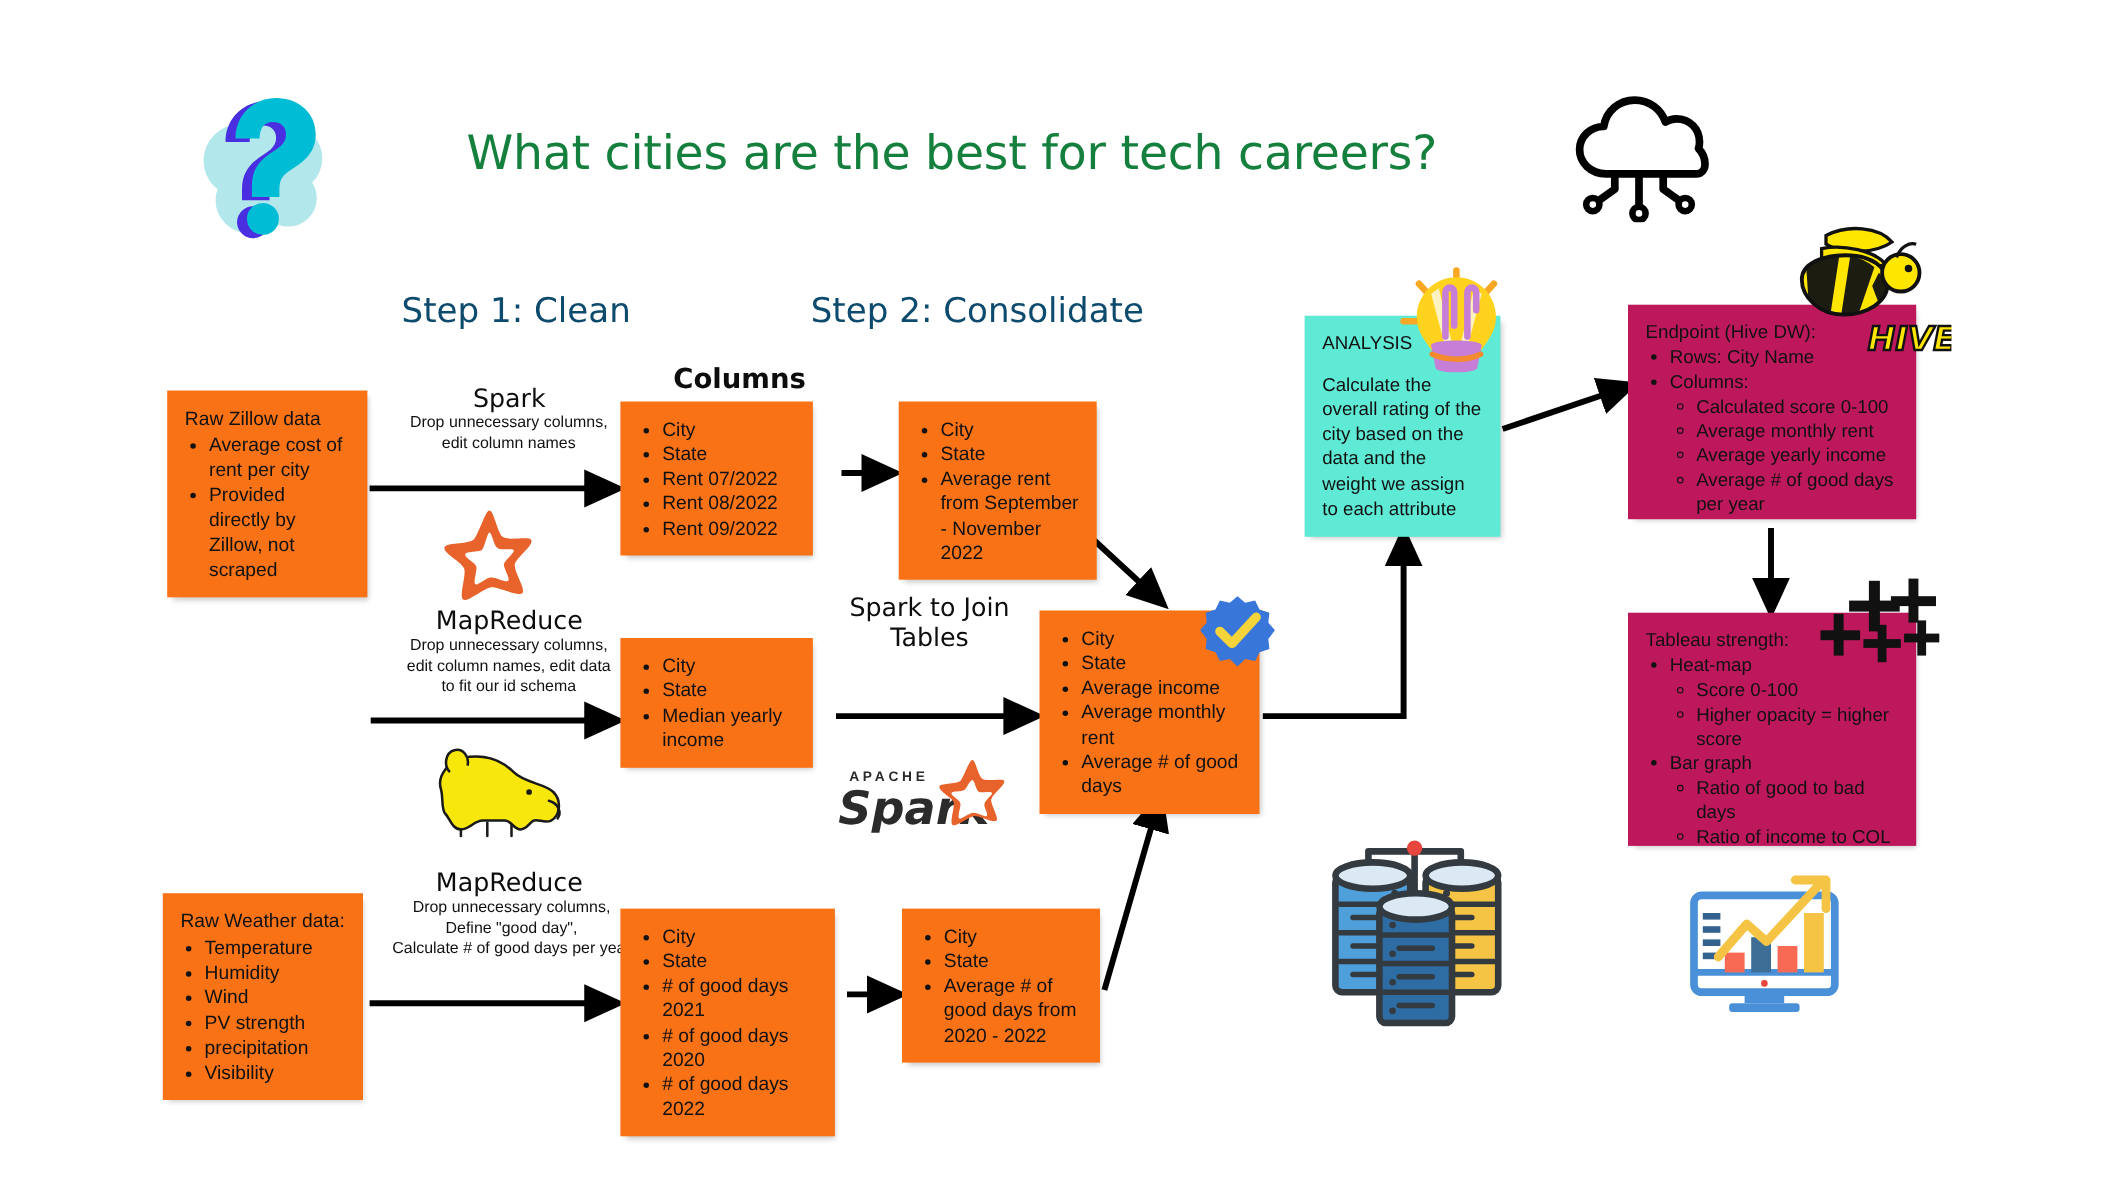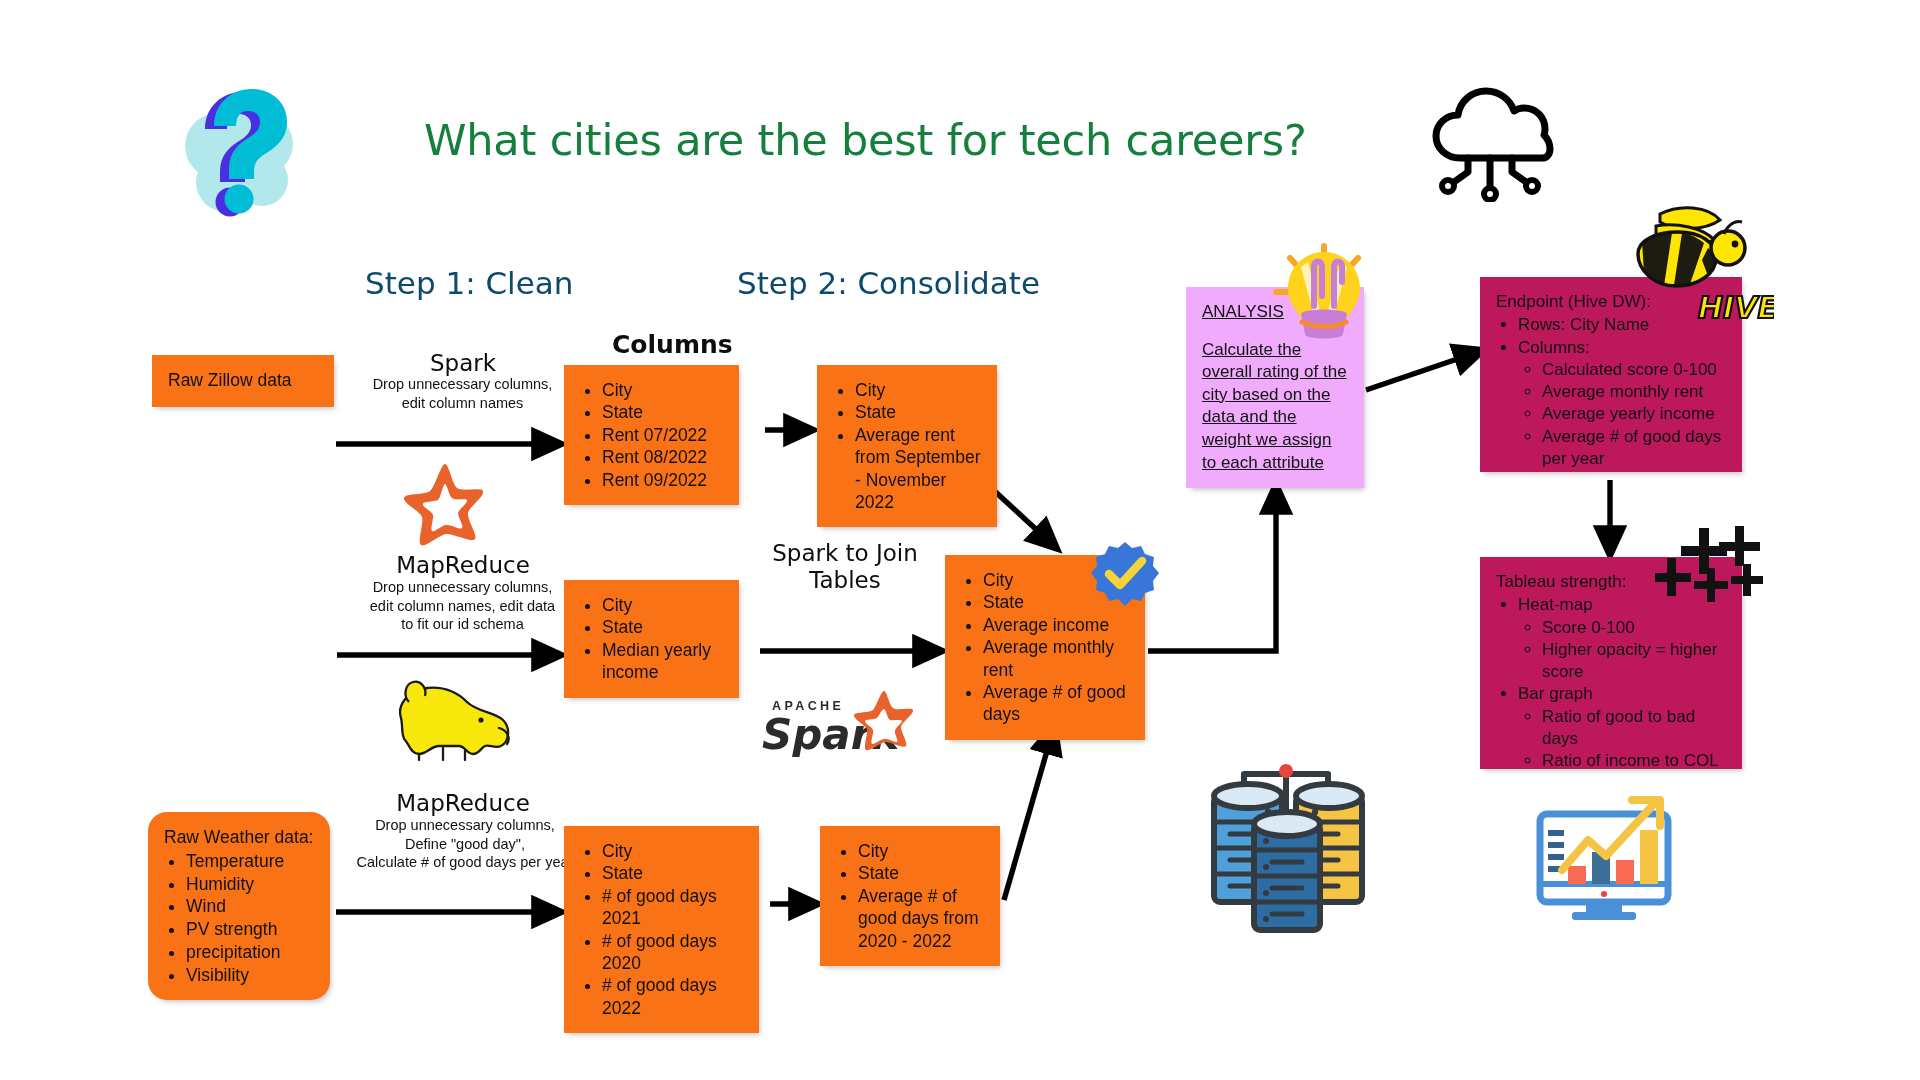--- a/index.html
+++ b/index.html
@@ -37,21 +37,21 @@
   }
 
   
   .note{
     box-sizing:border-box;
     padding:14px 16px 14px 16px;
     font-size:17.5px;line-height:1.30;
     box-shadow:3px 4px 5px -2px rgba(0,0,0,0.22);
   }
   .note.yellow{background:#f97316;}
-  .note.green{background:#f0abfc;text-decoration:underline;}
+  .note.green{background:#5eead4;}
   .note.salmon{background:#be185d;}
   .note p{margin:0;}
   .note ul{margin:0;padding:0 0 0 22px;list-style-type:disc;}
   .note ul ul{padding-left:24px;list-style-type:circle;}
   .note li{margin:0;padding:0;}
   .note .lead{margin:0 0 1px 0;}
   .note .blank{height:14px;}
   .note.green{font-size:17px;line-height:1.33;}
   .note.salmon{font-size:17px;line-height:1.31;}
   .note.tight li{line-height:1.28;}
@@ -136,20 +136,24 @@
       </g>
     </svg>
   </div>
 
   <div class="abs step-title" style="left:365px;top:265px;">Step 1: Clean</div>
   <div class="abs step-title" style="left:737px;top:265px;">Step 2: Consolidate</div>
   <div class="abs col-title" style="left:612px;top:330px;font-weight:bold;">Columns</div>
 
   <div class="abs note yellow" style="left:152px;top:355px;width:182px;">
     <p class="lead">Raw Zillow data</p>
+    <ul>
+      <li>Average cost of rent per city</li>
+      <li>Provided directly by Zillow, not scraped</li>
+    </ul>
   </div>
 
   <div class="abs proc-title" style="left:368px;top:350px;width:190px;">Spark</div>
   <div class="abs proc-sub" style="left:355px;top:375px;width:215px;white-space:pre-line;">Drop unnecessary columns,
 edit column names</div>
 
   <div class="icon" style="left:400px;top:460px;width:90px;height:88px;">
     <svg viewBox="0 0 90 88" width="90" height="88">
       <path d="M45,4 C49,4 52,24 57,28 C62,32 82,27 83,31 C85,36 69,47 68,53 C67,60 78,75 75,79 C71,83 53,73 46,74 C39,75 25,88 21,85 C17,82 24,63 22,57 C20,51 3,43 4,38 C5,33 25,35 30,31 C35,27 41,4 45,4 Z" fill="#e8622c"></path>
       <path d="M45,24 C47,24 49,36 52,38 C55,41 66,38 67,40 C68,43 59,49 58,53 C58,57 64,66 62,68 C60,70 50,64 46,65 C42,65 34,73 32,71 C30,69 34,58 33,55 C32,51 22,47 23,44 C23,41 35,42 38,40 C41,37 43,24 45,24 Z" fill="#ffffff"></path>
@@ -227,21 +231,21 @@
     </ul>
   </div>
 
   <div class="icon" style="left:1090px;top:540px;width:70px;height:70px;">
     <svg viewBox="0 0 70 70" width="70" height="70">
       <path d="M35,2 L42,8 L51,6 L55,14 L64,17 L63,26 L69,33 L63,41 L64,50 L55,53 L51,61 L42,59 L35,66 L28,59 L19,61 L15,53 L6,50 L7,41 L1,33 L7,26 L6,17 L15,14 L19,6 L28,8 Z" fill="#3876d9"></path>
       <path d="M19,34 L30,45 L52,21" fill="none" stroke="#f5d33a" stroke-width="8.5" stroke-linecap="round" stroke-linejoin="round"></path>
     </svg>
   </div>
 
-  <div class="abs note yellow" style="left:148px;top:812px;width:182px;border-radius:19px;">
+  <div class="abs note yellow" style="left:148px;top:812px;width:182px;">
     <p class="lead">Raw Weather data:</p>
     <ul>
       <li>Temperature</li>
       <li>Humidity</li>
       <li>Wind</li>
       <li>PV strength</li>
       <li>precipitation</li>
       <li>Visibility</li>
     </ul>
   </div>

